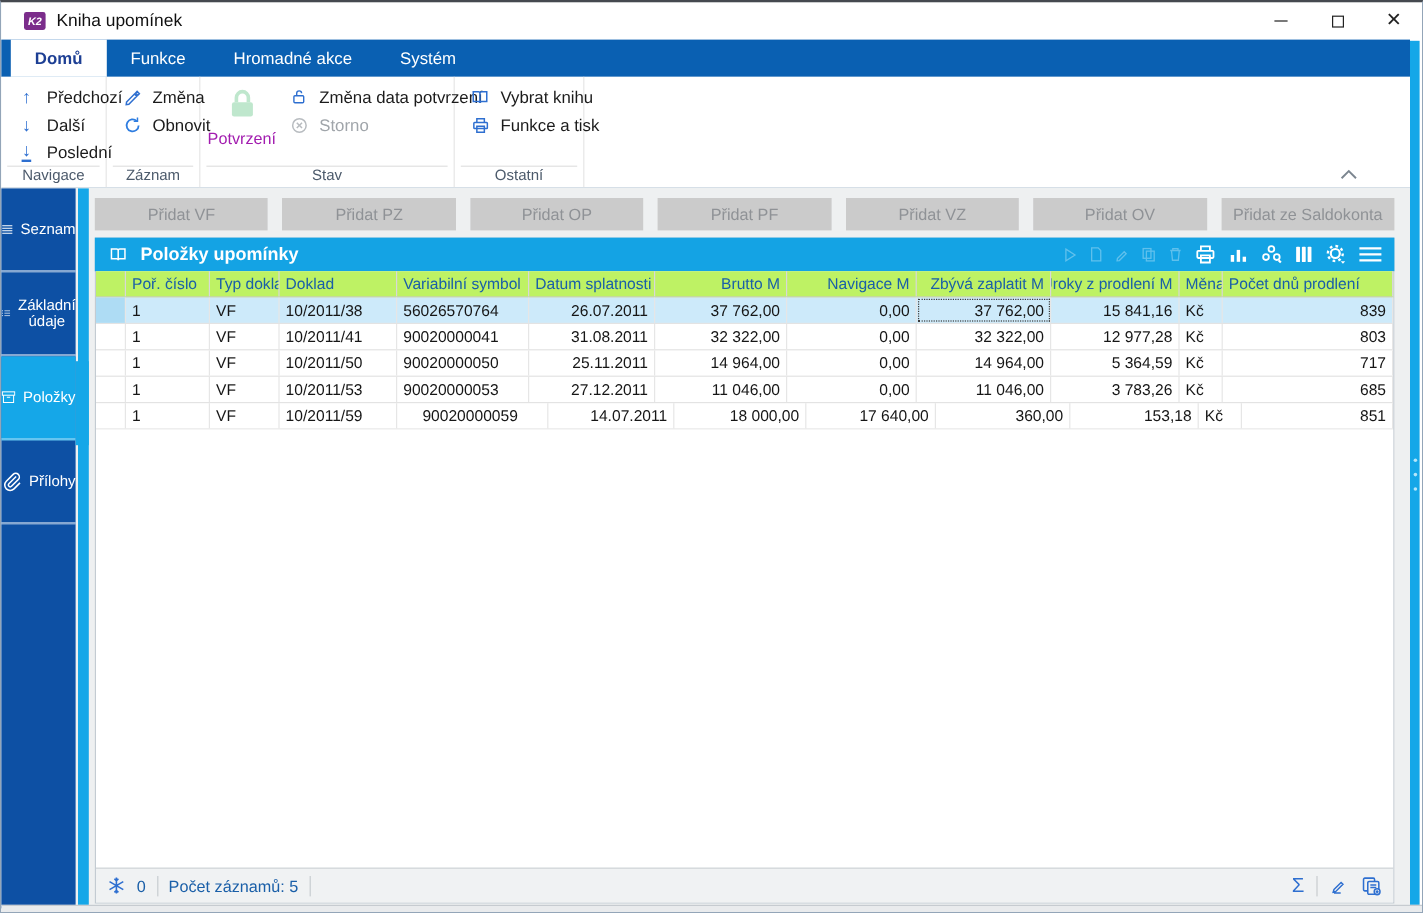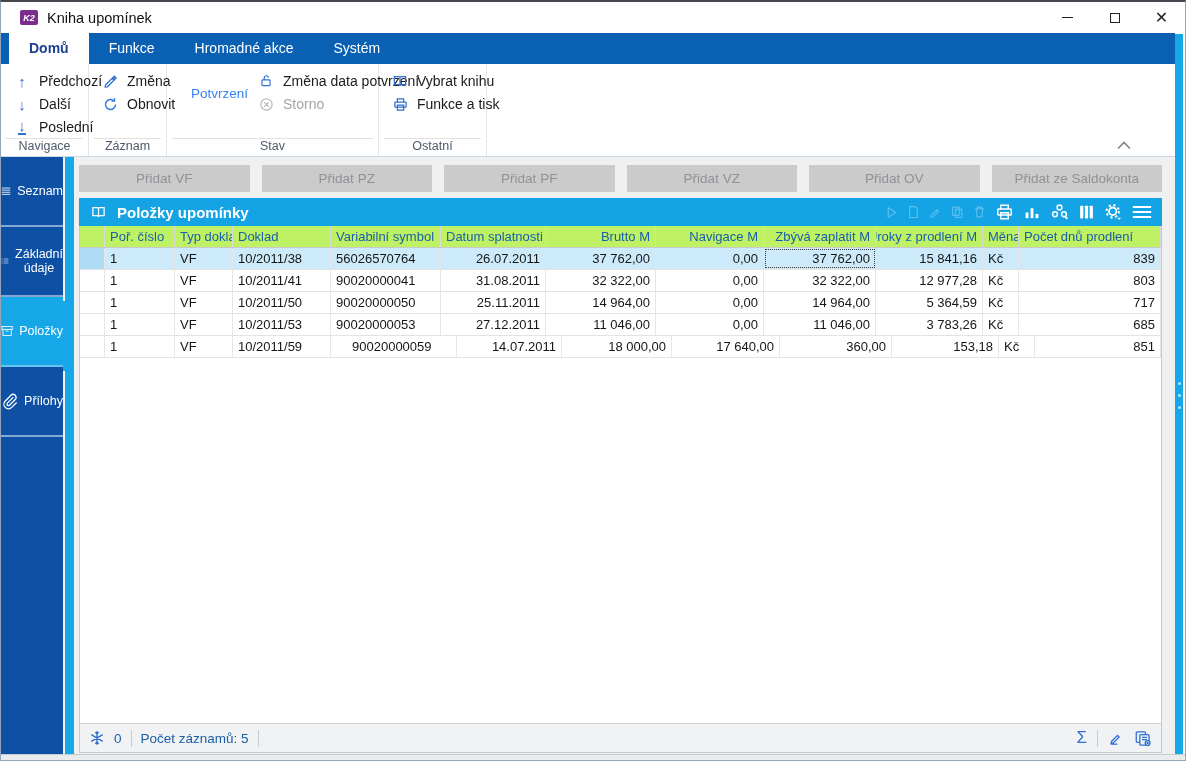--- a/index.html
+++ b/index.html
@@ -33,22 +33,22 @@
   .rgroup { position:relative; border-right:1px solid #e6e6e6; padding:6px 4px 18px 6px; }
   .rgroup-label { position:absolute; left:5px; right:5px; bottom:1px; height:17px; line-height:15px;
                   text-align:center; font-size:12.5px; color:#4c5a6b; border-top:1px solid #e0e0e0; }
   .ritem { display:flex; align-items:center; gap:8px; height:22px; padding:0 6px; font-size:14px; color:#1b1b1b; white-space:nowrap; }
   .ritem + .ritem { margin-top:1px; }
   .ric { width:18px; display:flex; justify-content:center; align-items:center; color:#2e6fd0;
          font-size:15px; flex:0 0 18px; }
   .ritem.disabled { color:#a0a5aa; }
   .arrow-last { border-bottom:2px solid #2e6fd0; line-height:14px; display:inline-block; }
   .stav-wrap { display:flex; gap:4px; }
-  .big-btn { width:62px; display:flex; flex-direction:row; align-items:center; justify-content:flex-start;
-             padding-top:2px; color:#3b82f6; font-size:13.5px; gap:6px;margin-left:12px; }
+  .big-btn { width:62px; display:flex; flex-direction:column; align-items:center; justify-content:flex-start;
+             padding-top:2px; color:#a21caf; font-size:13.5px; gap:6px; }
   .ribbon-collapse { position:absolute; right:44px; bottom:6px; color:#7c8690; }
 
   
   .right-strip { position:absolute; left:1174px; top:32px; width:8px; height:723px; background:#15a7e8;
                  display:flex; flex-direction:column; align-items:center; justify-content:center; gap:9px; }
   .right-strip i { width:3px; height:3px; border-radius:50%; background:#b5e6fa; display:block; }
 
   
   .main { position:absolute; top:155px; left:0; width:1174px; height:600px; background:#eef0f1; }
   .sidebar { position:absolute; left:0; top:0; width:62px; height:600px; background:#0d50a4; }
@@ -265,20 +265,21 @@
       </div>
     </div>
 
     <div class="merge-patch"></div>
     <div class="left-strip"></div>
 
     <div class="content">
       <div class="btnrow">
           <button class="gray-btn">Přidat VF</button>
           <button class="gray-btn">Přidat PZ</button>
+          <button class="gray-btn">Přidat OP</button>
           <button class="gray-btn">Přidat PF</button>
           <button class="gray-btn">Přidat VZ</button>
           <button class="gray-btn">Přidat OV</button>
           <button class="gray-btn">Přidat ze Saldokonta</button>
         </div>
 
       <div class="panel">
         <div class="panel-header">
           <svg width="19" height="15" viewBox="0 0 24 24" fill="none" stroke="#fff" stroke-width="2">
             <path d="M3 4h7c1.2 0 2 .9 2 2v13c0-1.1-.8-2-2-2H3zM21 4h-7c-1.2 0-2 .9-2 2v13c0-1.1.8-2 2-2h7z"></path>

